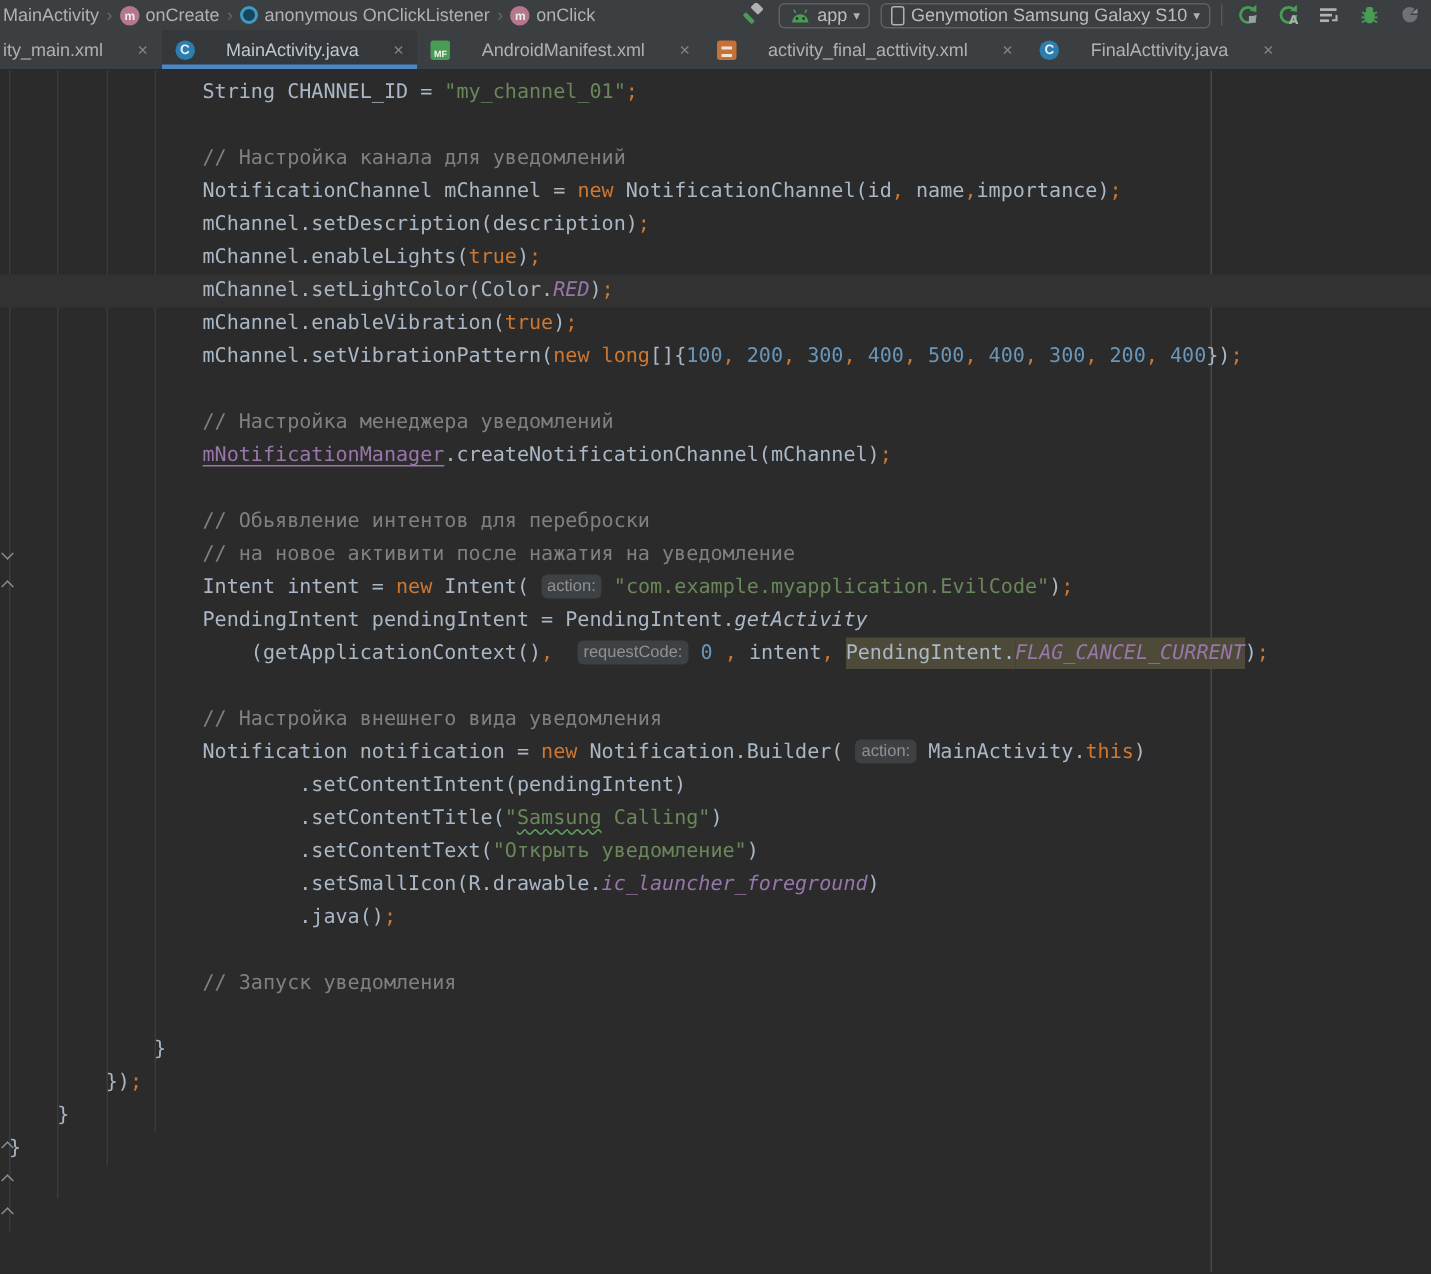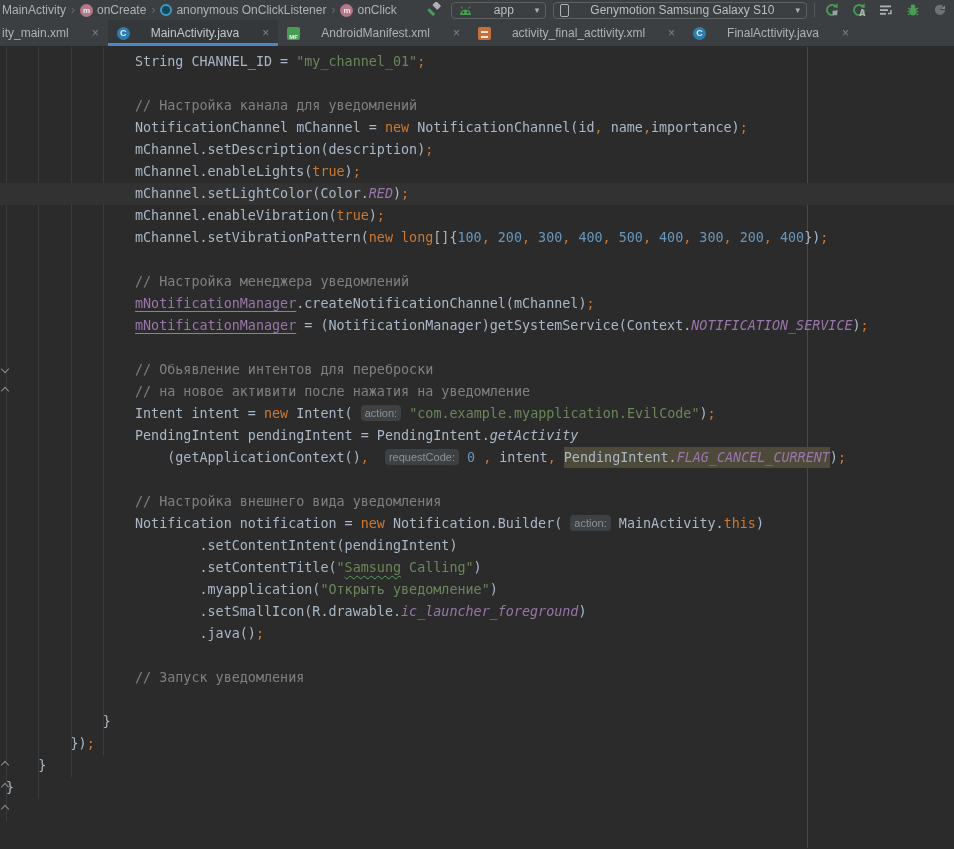--- a/index.html
+++ b/index.html
@@ -6,21 +6,21 @@
   html,body { width:954px; height:849px; overflow:hidden; background:var(--bg,#2B2B2B);
               font-family:"Liberation Sans","DejaVu Sans",sans-serif; }
 
   
   .navbar { height:20px; background:var(--panel,#3C3F41); display:flex; align-items:center;
             font-size:12px; color:#AFB1B3; padding:0 2px; }
   .breadcrumbs { display:flex; align-items:center; gap:4px; white-space:nowrap; }
   .crumb { display:flex; align-items:center; gap:4px; cursor:default; }
   .crumb-sep { color:#666a6d; font-size:12px; padding:0 1px; }
   .toolbar { margin-left:auto; display:flex; align-items:center; gap:7px; padding-right:2px; }
-  .combo { display:flex; align-items:center; gap:21px; border:1px solid #5E6162; border-radius:4px;
+  .combo { display:flex; align-items:center; gap:4px; border:1px solid #5E6162; border-radius:4px;
            height:17px; padding:0 6px; color:#BBBEC0; font-size:12px; white-space:nowrap; }
   .caret { font-size:9px; color:#AFB1B3; }
   .tool-sep { width:1px; height:14px; background:#55585A; }
   .tbtn { display:flex; align-items:center; justify-content:center; width:20px; height:18px; }
 
   
   .ic { display:inline-flex; align-items:center; justify-content:center; flex:none; }
   .ic-circle { width:13px; height:13px; border-radius:50%; font-size:9px; font-weight:bold;
                color:#E8EDF2; line-height:13px; text-align:center; display:inline-block; }
   .ic-method { background:#B4788A; font-size:8px; }
@@ -212,33 +212,32 @@
         <div class="line"><span class="c">                // Настройка канала для уведомлений</span></div>
         <div class="line"><span class="d">                NotificationChannel mChannel = </span><span class="k">new</span><span class="d"> NotificationChannel(id</span><span class="k">,</span><span class="d"> name</span><span class="k">,</span><span class="d">importance)</span><span class="k">;</span></div>
         <div class="line"><span class="d">                mChannel.setDescription(description)</span><span class="k">;</span></div>
         <div class="line"><span class="d">                mChannel.enableLights(</span><span class="k">true</span><span class="d">)</span><span class="k">;</span></div>
         <div class="line current"><span class="d">                mChannel.setLightColor(Color.</span><span class="p">RED</span><span class="d">)</span><span class="k">;</span></div>
         <div class="line"><span class="d">                mChannel.enableVibration(</span><span class="k">true</span><span class="d">)</span><span class="k">;</span></div>
         <div class="line"><span class="d">                mChannel.setVibrationPattern(</span><span class="k">new long</span><span class="d">[]{</span><span class="n">100</span><span class="k">, </span><span class="n">200</span><span class="k">, </span><span class="n">300</span><span class="k">, </span><span class="n">400</span><span class="k">, </span><span class="n">500</span><span class="k">, </span><span class="n">400</span><span class="k">, </span><span class="n">300</span><span class="k">, </span><span class="n">200</span><span class="k">, </span><span class="n">400</span><span class="d">})</span><span class="k">;</span></div>
         <div class="line"></div>
         <div class="line"><span class="c">                // Настройка менеджера уведомлений</span></div>
         <div class="line"><span class="d">                </span><span class="f">mNotificationManager</span><span class="d">.createNotificationChannel(mChannel)</span><span class="k">;</span></div>
-        <div class="line"><span class="d">                </span><span class="f">mNotificationManager</span><span class="d"> = (NotificationManager)getSystemService(Context.</span><span class="p">NOTIFICATION_SERVICE</span><span class="d">)</span><span class="k">;</span></div>
         <div class="line"></div>
         <div class="line"><span class="c">                // Обьявление интентов для переброски</span></div>
         <div class="line"><span class="c">                // на новое активити после нажатия на уведомление</span></div>
         <div class="line"><span class="d">                Intent intent = </span><span class="k">new</span><span class="d"> Intent( </span><span class="h">action:</span><span class="d"> </span><span class="s">"com.example.myapplication.EvilCode"</span><span class="d">)</span><span class="k">;</span></div>
         <div class="line"><span class="d">                PendingIntent pendingIntent = PendingIntent.</span><span class="i">getActivity</span></div>
         <div class="line"><span class="d">                    (getApplicationContext()</span><span class="k">,</span><span class="d">  </span><span class="h">requestCode:</span><span class="d"> </span><span class="n">0</span><span class="d"> </span><span class="k">,</span><span class="d"> intent</span><span class="k">,</span><span class="d"> </span><span class="d hl">PendingIntent.</span><span class="p hl">FLAG_CANCEL_CURRENT</span><span class="d">)</span><span class="k">;</span></div>
         <div class="line"></div>
         <div class="line"><span class="c">                // Настройка внешнего вида уведомления</span></div>
         <div class="line"><span class="d">                Notification notification = </span><span class="k">new</span><span class="d"> Notification.Builder( </span><span class="h">action:</span><span class="d"> MainActivity.</span><span class="k">this</span><span class="d">)</span></div>
         <div class="line"><span class="d">                        .setContentIntent(pendingIntent)</span></div>
         <div class="line"><span class="d">                        .setContentTitle(</span><span class="s">"</span><span class="s w">Samsung</span><span class="s"> Calling"</span><span class="d">)</span></div>
-        <div class="line"><span class="d">                        .myapplication(</span><span class="s">"Открыть уведомление"</span><span class="d">)</span></div>
+        <div class="line"><span class="d">                        .setContentText(</span><span class="s">"Открыть уведомление"</span><span class="d">)</span></div>
         <div class="line"><span class="d">                        .setSmallIcon(R.drawable.</span><span class="p">ic_launcher_foreground</span><span class="d">)</span></div>
         <div class="line"><span class="d">                        .java()</span><span class="k">;</span></div>
         <div class="line"></div>
         <div class="line"><span class="c">                // Запуск уведомления</span></div>
         <div class="line"></div>
         <div class="line"><span class="d">            }</span></div>
         <div class="line"><span class="d">        })</span><span class="k">;</span></div>
         <div class="line"><span class="d">    }</span></div>
         <div class="line"><span class="d">}</span></div>
       </div>

